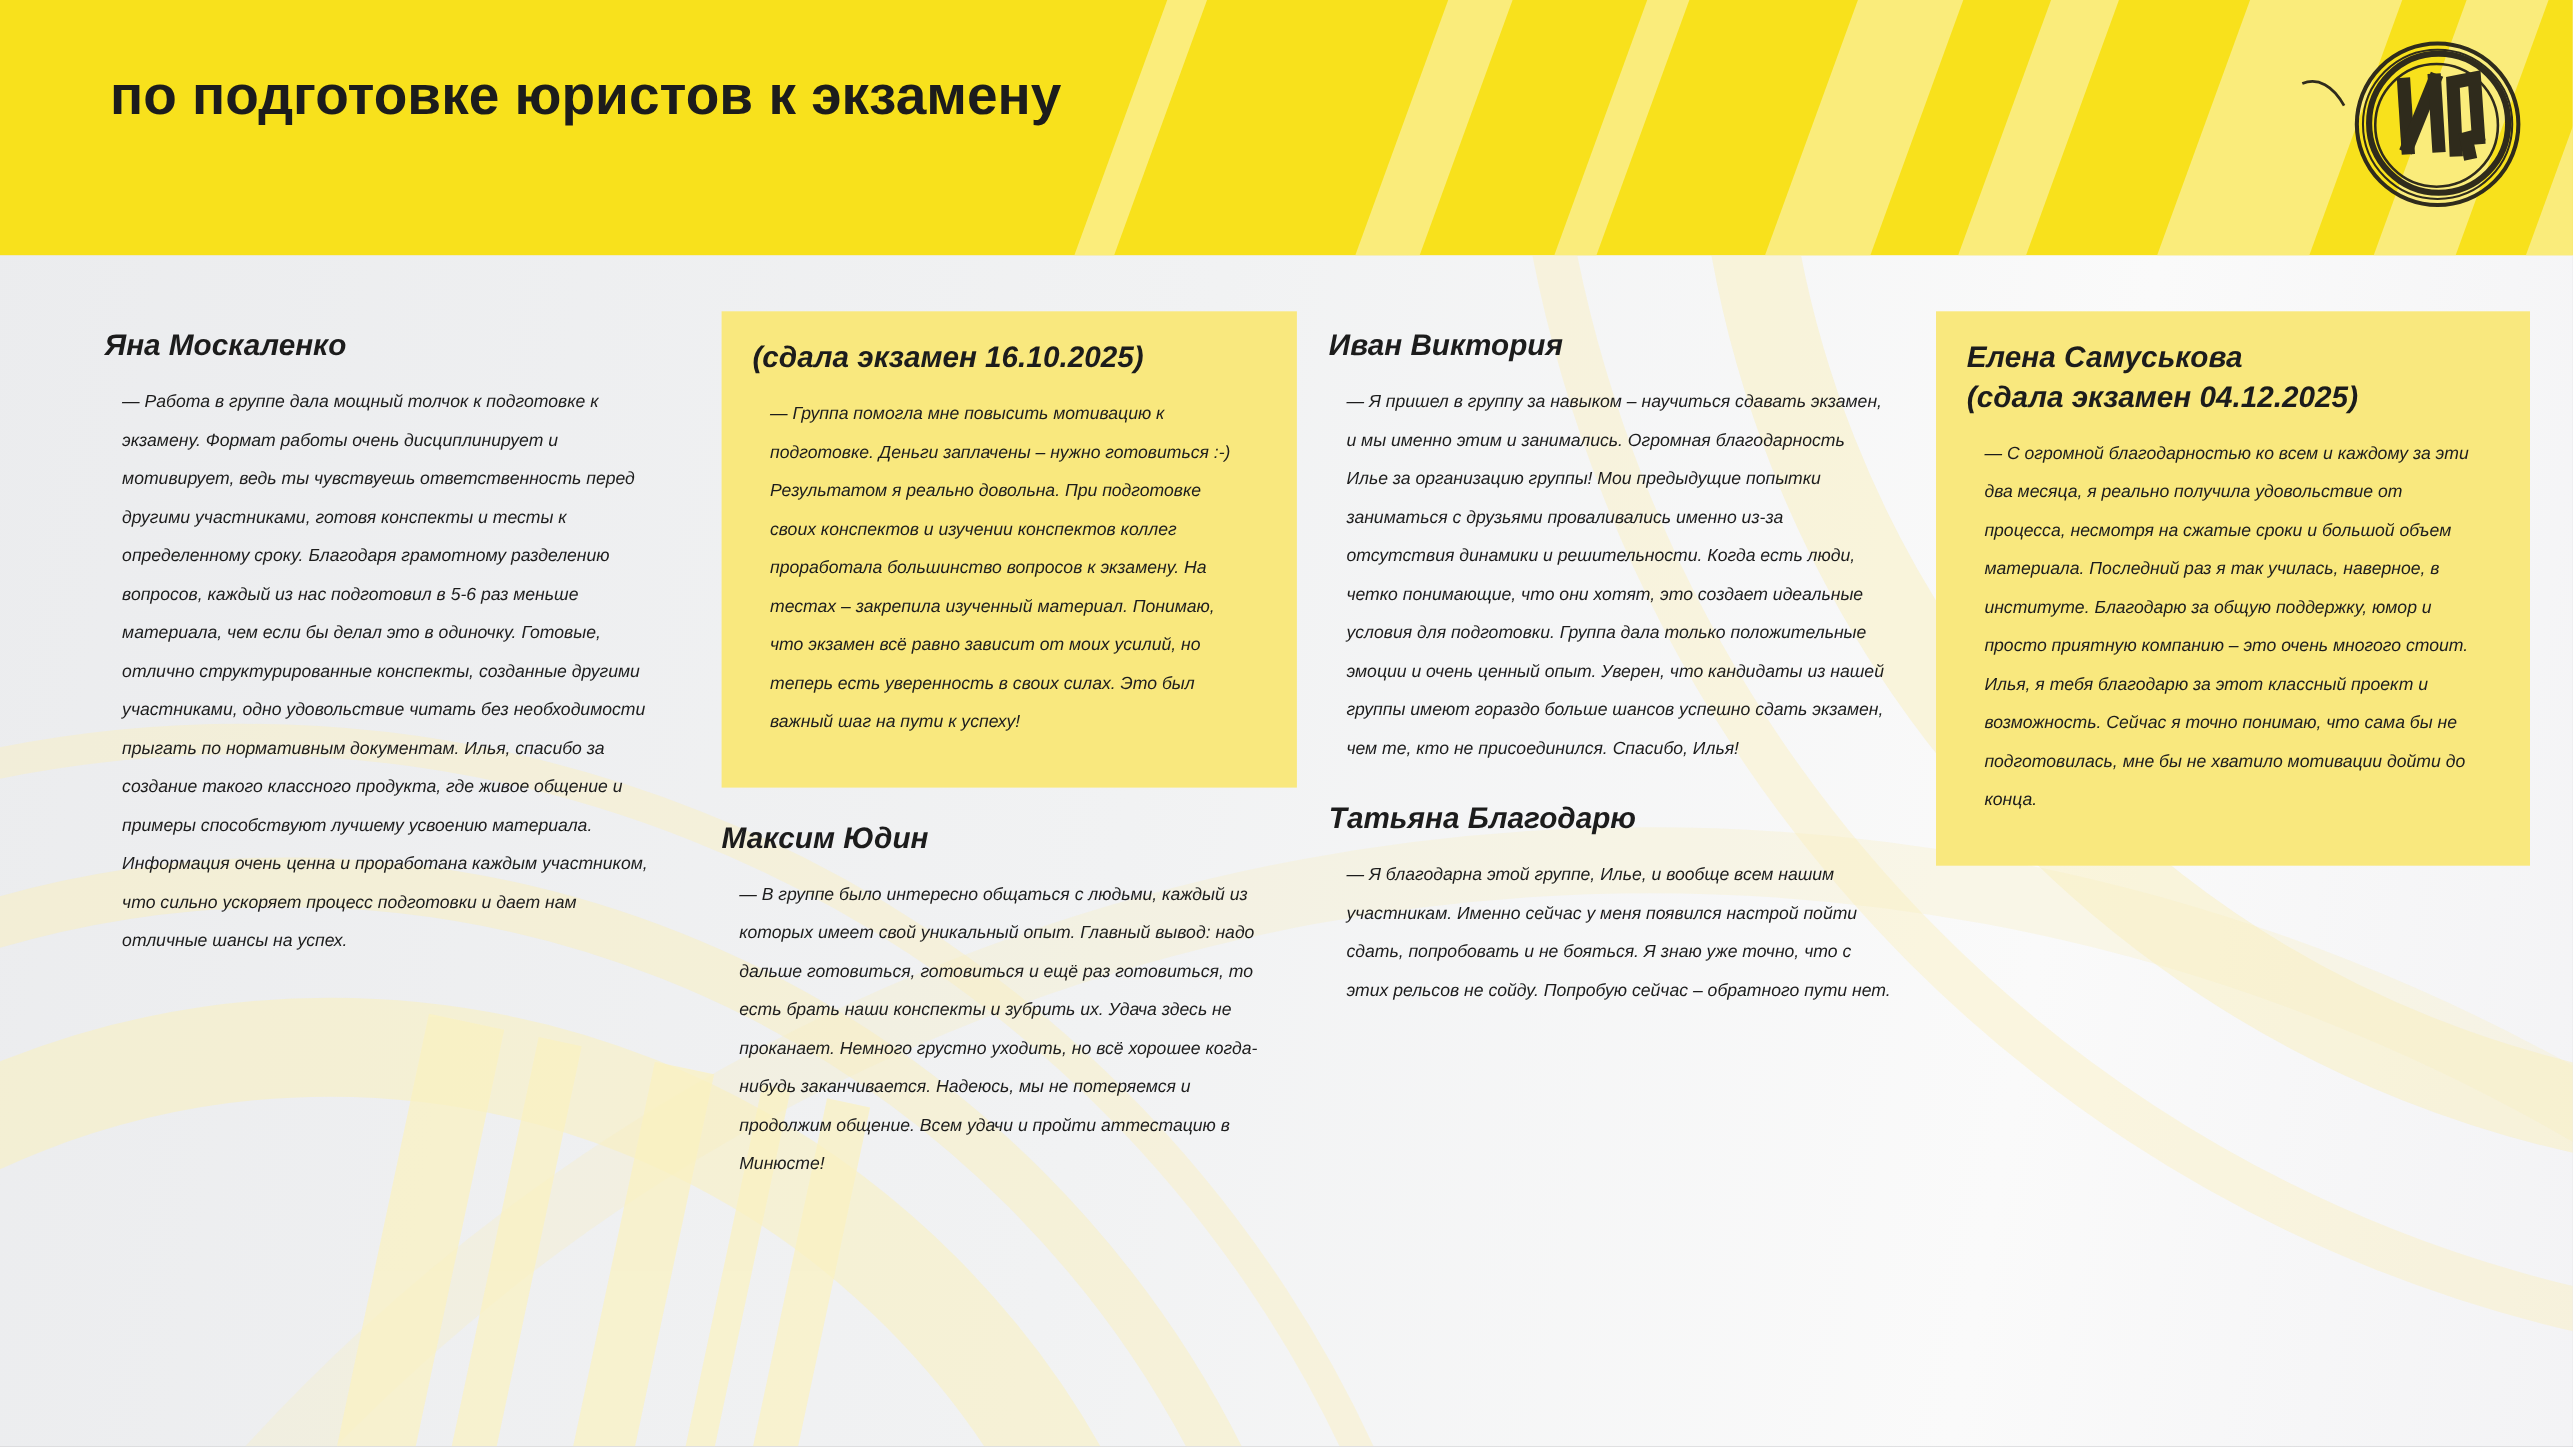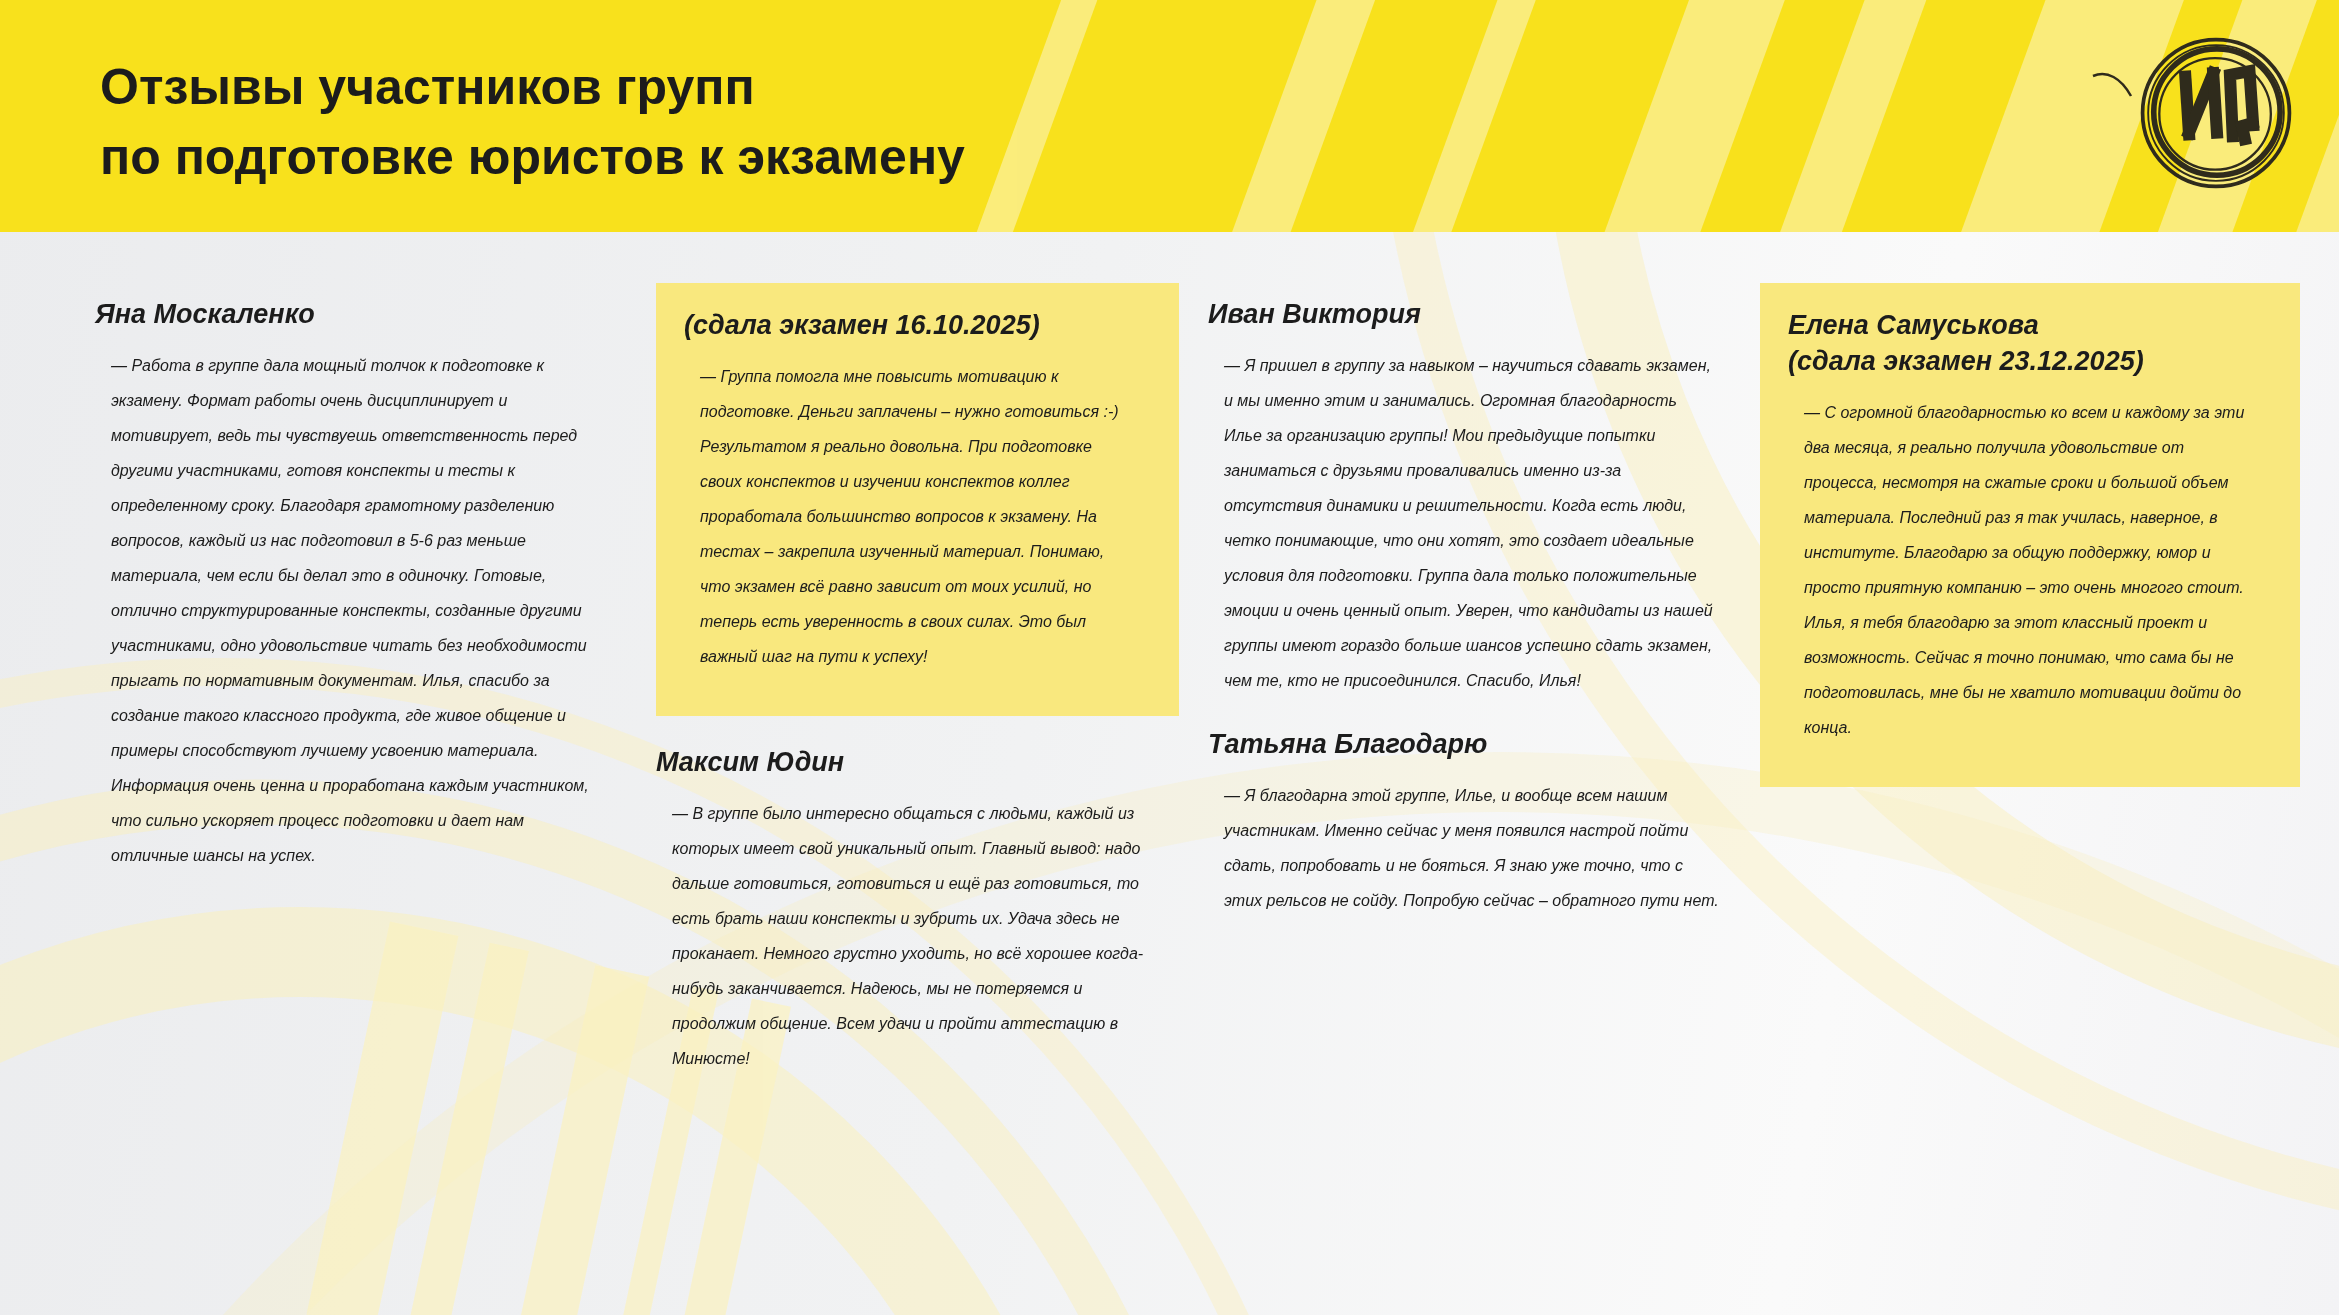--- a/index.html
+++ b/index.html
@@ -56,21 +56,20 @@
         <rect x="1470" y="-320" width="36" height="900"></rect>
         <rect x="1650" y="-320" width="90" height="900"></rect>
         <rect x="1815" y="-320" width="58" height="900"></rect>
         <rect x="1985" y="-320" width="130" height="900"></rect>
         <rect x="2170" y="-320" width="70" height="900"></rect>
         <rect x="2300" y="-320" width="170" height="900"></rect>
       </g>
     </svg>
 
     <h1 class="title">
-      <span>Отзывы участников групп</span>
       <span>по подготовке юристов к экзамену</span>
     </h1>
 
     <div class="logo">
       <svg class="logo-link" width="42" height="34" viewBox="0 0 42 34" aria-hidden="true">
         <path d="M2 6 C 16 0, 30 8, 40 26" fill="none" stroke="#2F2B1C" stroke-width="2.5"></path>
       </svg>
       <svg class="logo-mark" width="158" height="158" viewBox="0 0 170 170" aria-hidden="true">
         <g fill="none" stroke="#2F2B1C">
           <circle cx="85" cy="85" r="79" stroke-width="4"></circle>
@@ -148,19 +147,19 @@
 
         </h3>
         <p class="t-text">— Я благодарна этой группе, Илье, и вообще всем нашим участникам. Именно сейчас у меня появился настрой пойти сдать, попробовать и не бояться. Я знаю уже точно, что с этих рельсов не сойду. Попробую сейчас – обратного пути нет.</p>
       </article>
     </div>
 
     <div class="col col-4">
       <article class="card highlight">
         <h3 class="t-name">
           <span>Елена Самуськова</span>
-          <span class="t-sub">(сдала экзамен 23.12.2025)</span>
+          <span class="t-sub">(сдала экзамен 04.12.2025)</span>
         </h3>
         <p class="t-text">— С огромной благодарностью ко всем и каждому за эти два месяца, я реально получила удовольствие от процесса, несмотря на сжатые сроки и большой объем материала. Последний раз я так училась, наверное, в институте. Благодарю за общую поддержку, юмор и просто приятную компанию – это очень многого стоит. Илья, я тебя благодарю за этот классный проект и возможность. Сейчас я точно понимаю, что сама бы не подготовилась, мне бы не хватило мотивации дойти до конца.</p>
       </article>
     </div>
   </main>
 </div>
 
 </body></html>

